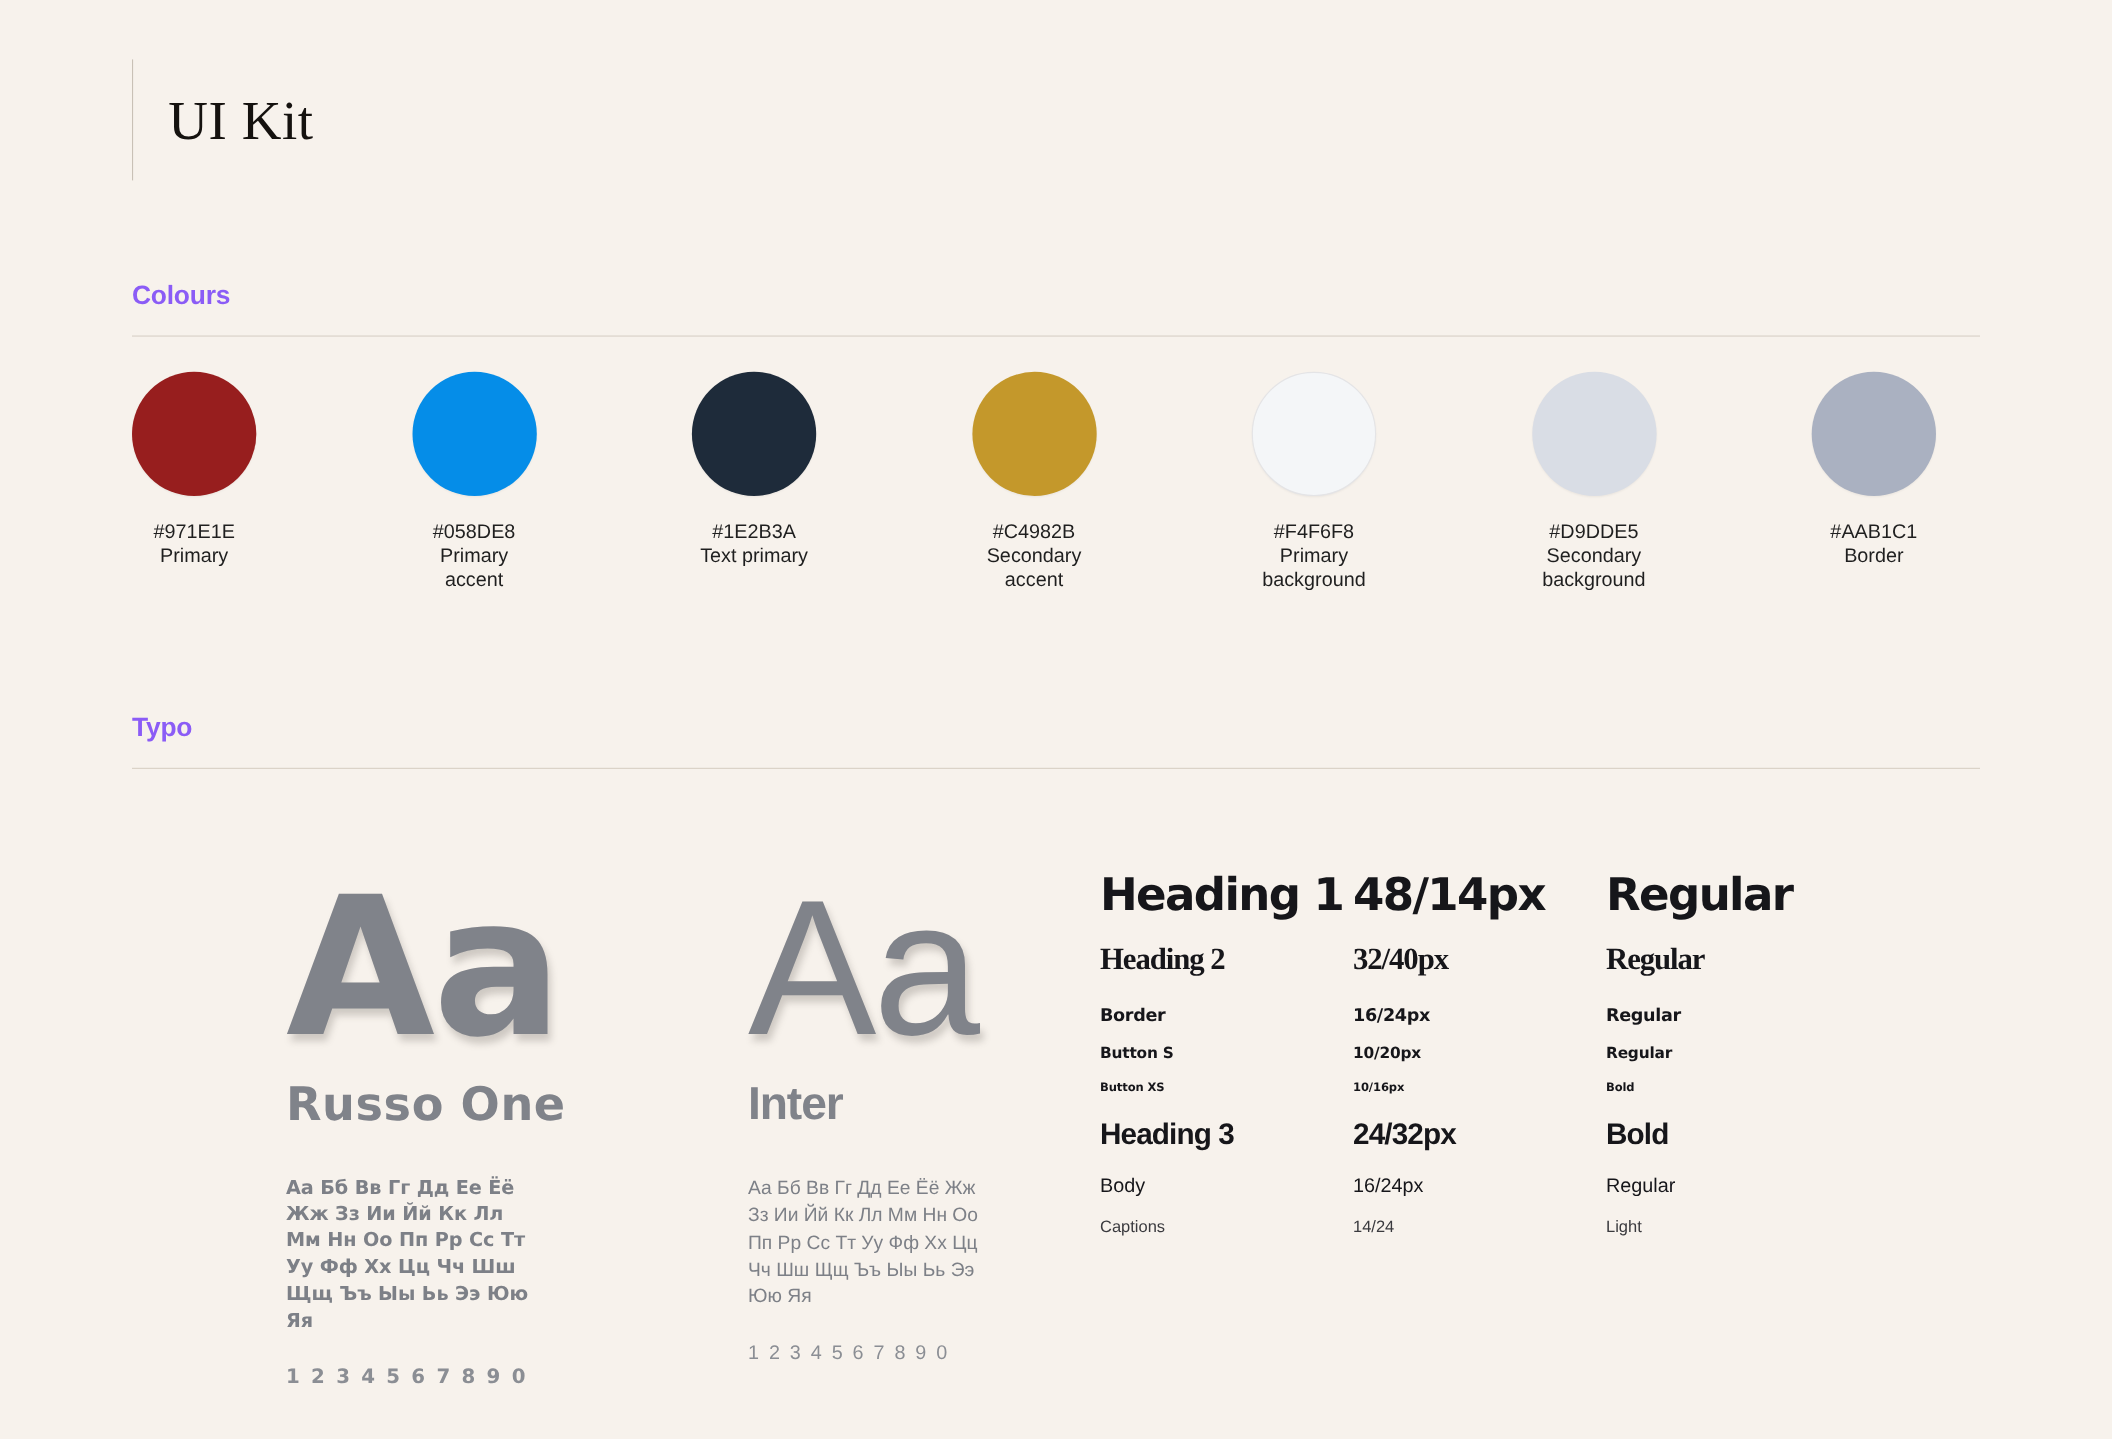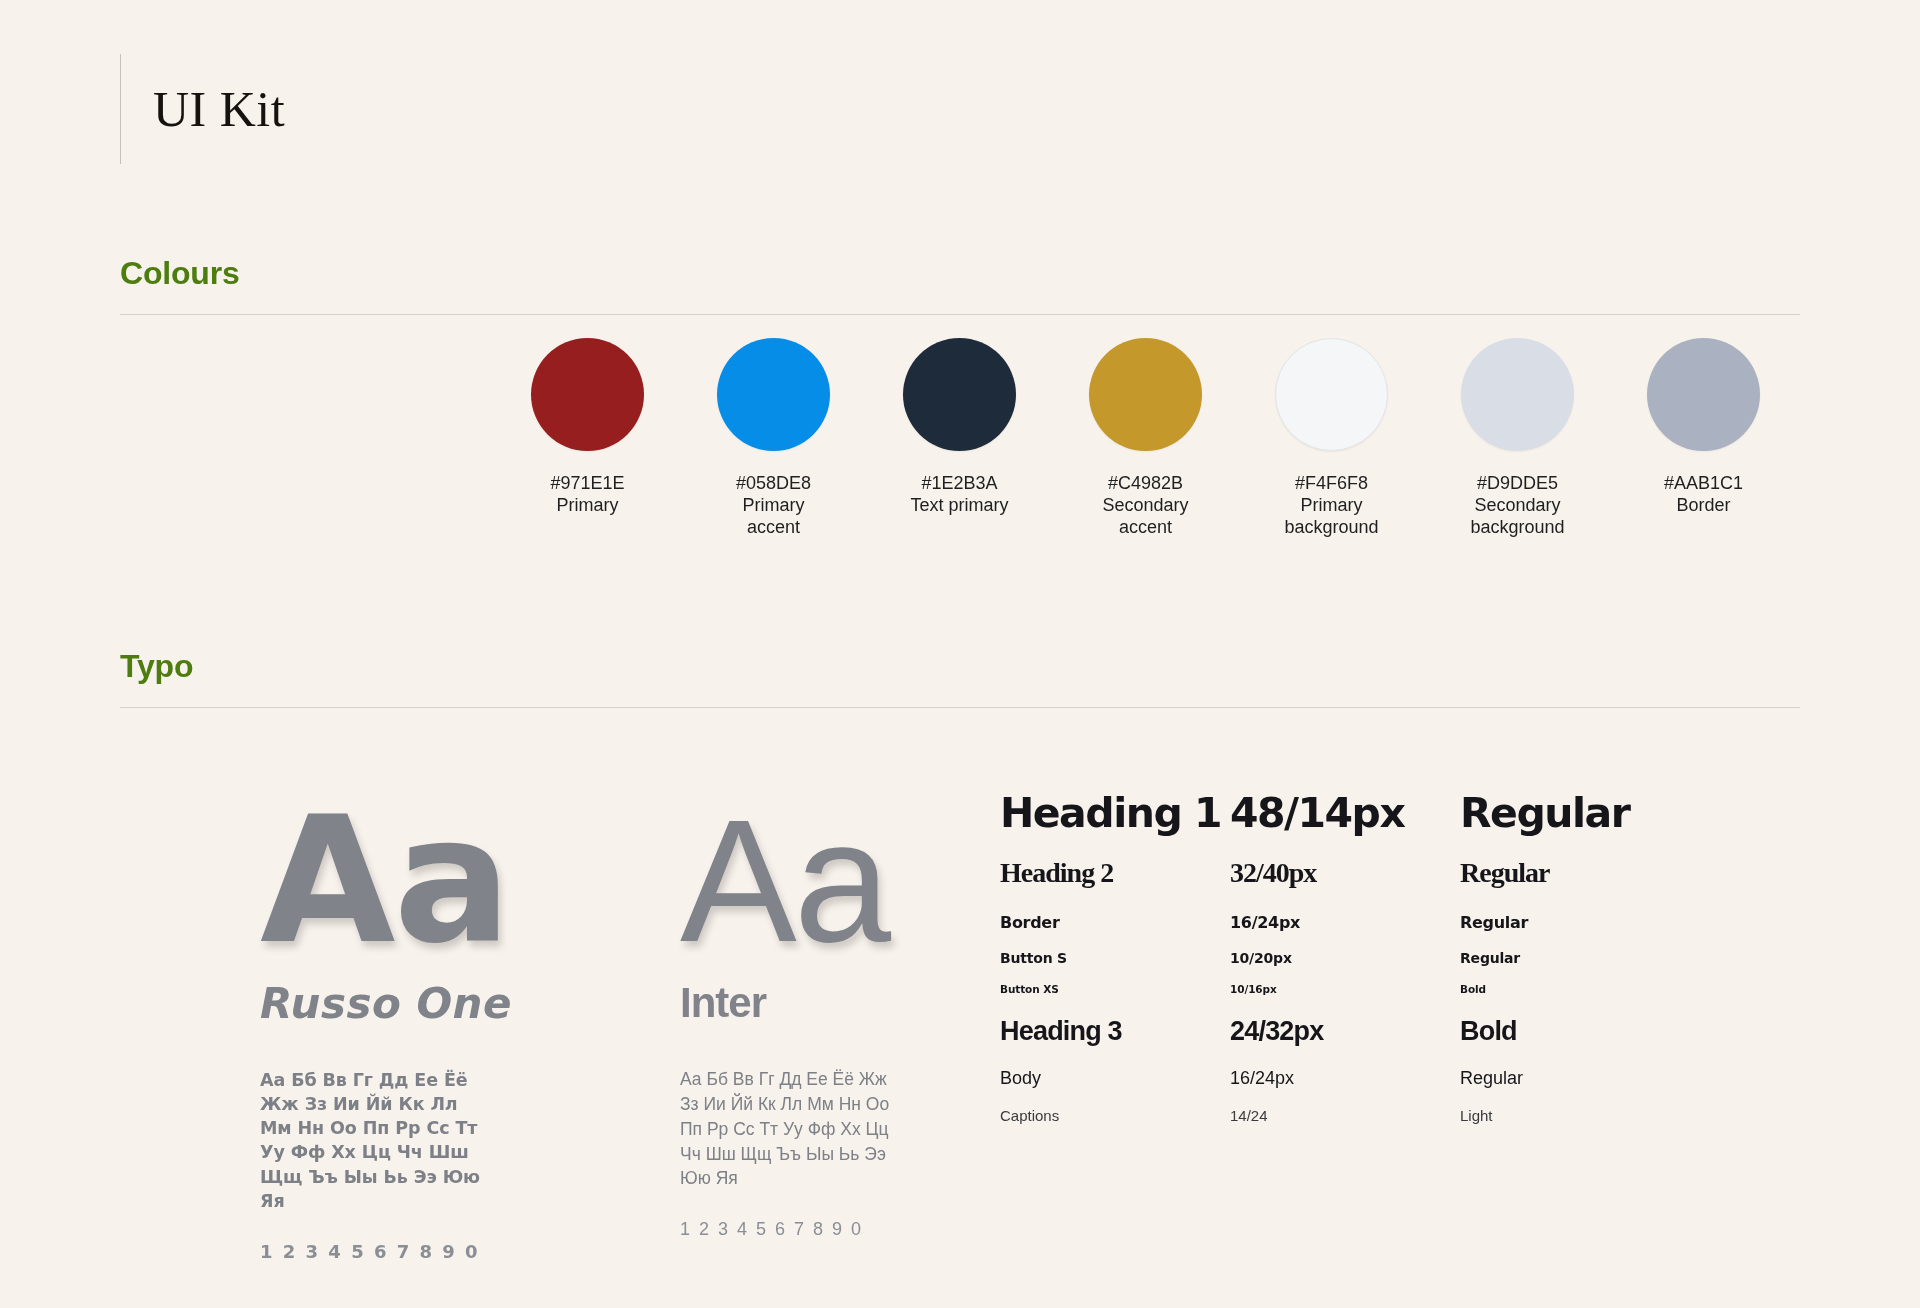--- a/index.html
+++ b/index.html
@@ -24,33 +24,33 @@
     font-size:50px; font-weight:400; color:#15120F;
     letter-spacing:0.5px; line-height:1;
   }
 
   
   .section-head{
     position:absolute; left:120px; width:1680px;
   }
   .section-head .label{
     font-family:"Liberation Sans", sans-serif;
-    font-size:32px; font-weight:700; color:#4d7c0f;
+    font-size:24px; font-weight:700; color:#8b5cf6;
     letter-spacing:-0.2px;
   }
   .section-head .rule{
     margin-top:22px; height:1px; width:100%; background:#D8D0C5;
   }
   #sec-colours{ top:255px; }
   #sec-typo{ top:648px; }
 
   
   .swatch-row{
     position:absolute; left:120px; top:338px; width:1680px;
-    display:flex; justify-content:flex-end; gap:73px; padding-right:40px;
+    display:flex; justify-content:space-between; gap:73px; padding-right:40px;
   }
   .swatch{
     width:113px; display:flex; flex-direction:column; align-items:center;
   }
   .dot{
     width:113px; height:113px; border-radius:50%;
     box-shadow:0 1px 2px rgba(0,0,0,0.05);
   }
   .dot.lite{ border:1px solid #E4E4E6; }
   .sw-hex{
@@ -80,21 +80,21 @@
   }
   #spec-inter .spec-aa{
     font-family:"Liberation Sans", sans-serif;
     font-weight:400; font-size:175px; letter-spacing:-3px;
   }
   .spec-name{
     margin-top:18px; color:#80838A;
   }
   #spec-russo .spec-name{
     font-family:"DejaVu Sans", sans-serif;
-    font-weight:700; font-size:42px; letter-spacing:0.5px;font-style:italic;
+    font-weight:700; font-size:42px; letter-spacing:0.5px;
   }
   #spec-inter .spec-name{
     font-family:"Liberation Sans", sans-serif;
     font-weight:600; font-size:42px; letter-spacing:-1px;
   }
   .spec-glyphs{
     margin-top:40px; color:#7D8087;
   }
   #spec-russo .spec-glyphs{
     font-family:"DejaVu Sans", sans-serif;

